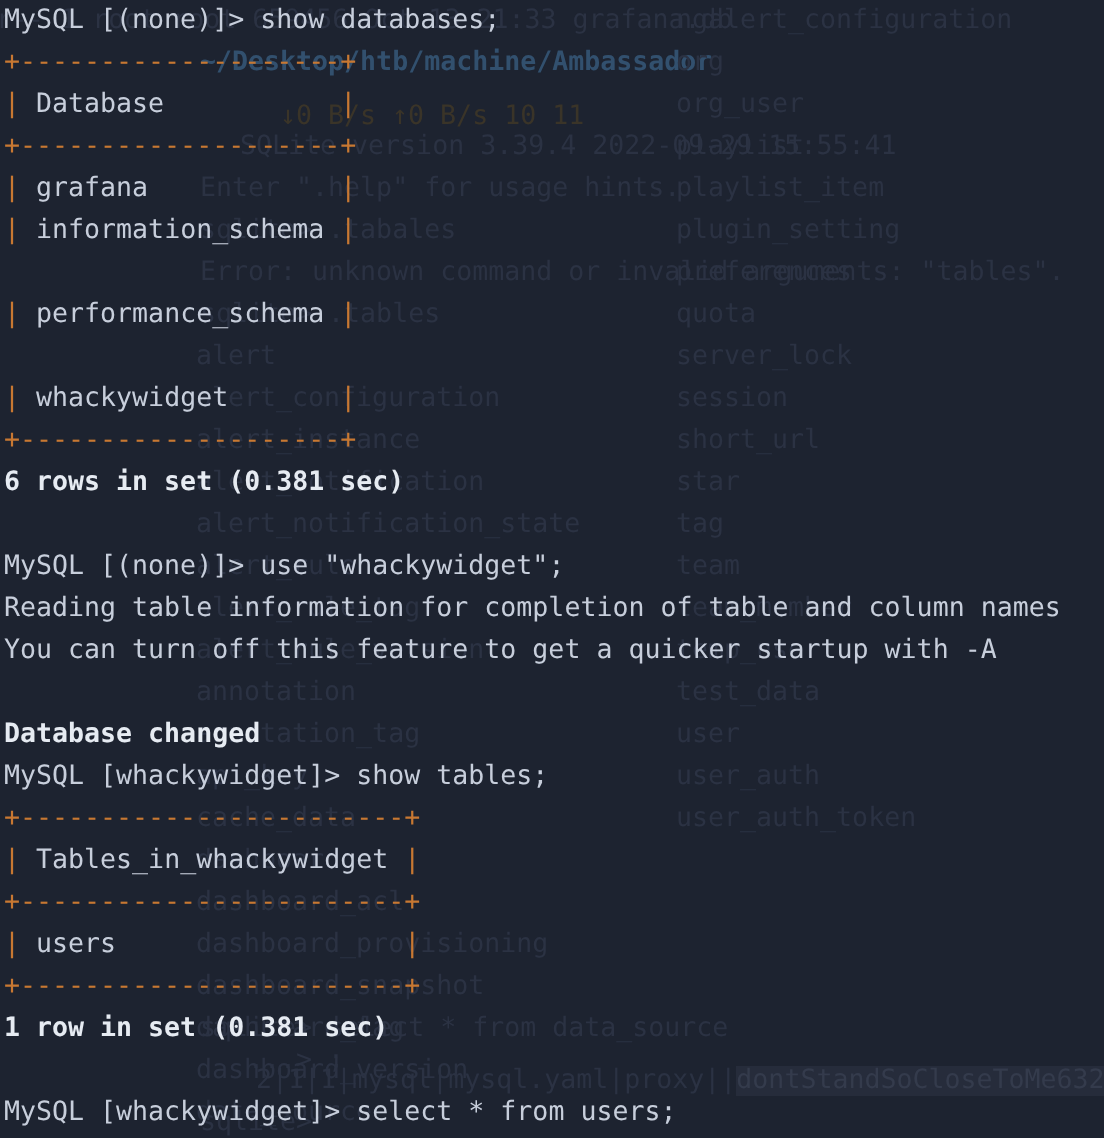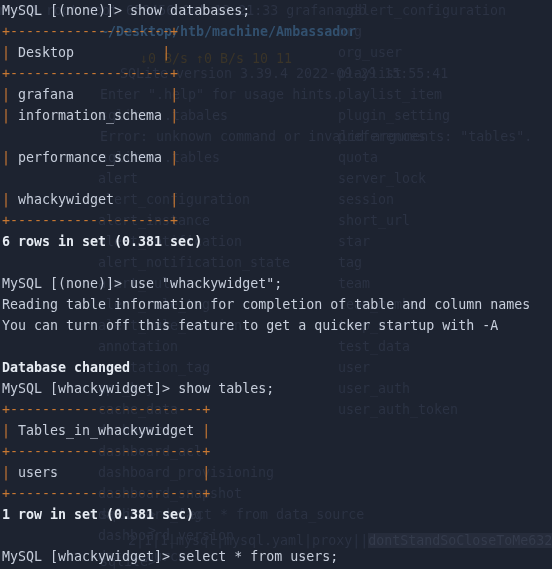--- a/index.html
+++ b/index.html
@@ -90,21 +90,21 @@
     <div class="ghost-line" style="left:100px; top:520px;">   ...&gt; ;</div>
     <div class="ghost-line" style="left:128px; top:530px;"><span>2|1|1|mysql|mysql.yaml|proxy||</span><span class="ghost-sel">dontStandSoCloseToMe63221!</span></div>
     <div class="ghost-line" style="left:100px; top:551px;">sqlite&gt;</div>
   </div>
 
   <div id="fg-layer">
 
     
     <div class="line" style="top:0px;"><span class="txt">MySQL [(none)]&gt; </span><span class="txt">show databases;</span></div>
     <div class="line rule" style="top:21px;">+--------------------+</div>
-    <div class="line" style="top:42px;"><span class="pipe">|</span><span class="txt"> Desktop           </span><span class="pipe">|</span></div>
+    <div class="line" style="top:42px;"><span class="pipe">|</span><span class="txt"> Database           </span><span class="pipe">|</span></div>
     <div class="line rule" style="top:63px;">+--------------------+</div>
     <div class="line" style="top:84px;"><span class="pipe">|</span><span class="txt"> grafana            </span><span class="pipe">|</span></div>
     <div class="line" style="top:105px;"><span class="pipe">|</span><span class="txt"> information_schema </span><span class="pipe">|</span></div>
     <div class="line" style="top:147px;"><span class="pipe">|</span><span class="txt"> performance_schema </span><span class="pipe">|</span></div>
     <div class="line" style="top:189px;"><span class="pipe">|</span><span class="txt"> whackywidget       </span><span class="pipe">|</span></div>
     <div class="line rule" style="top:210px;">+--------------------+</div>
     <div class="line bold" style="top:231px;">6 rows in set (0.381 sec)</div>
 
     
     <div class="line" style="top:273px;"><span class="txt">MySQL [(none)]&gt; </span><span class="txt">use "whackywidget";</span></div>

